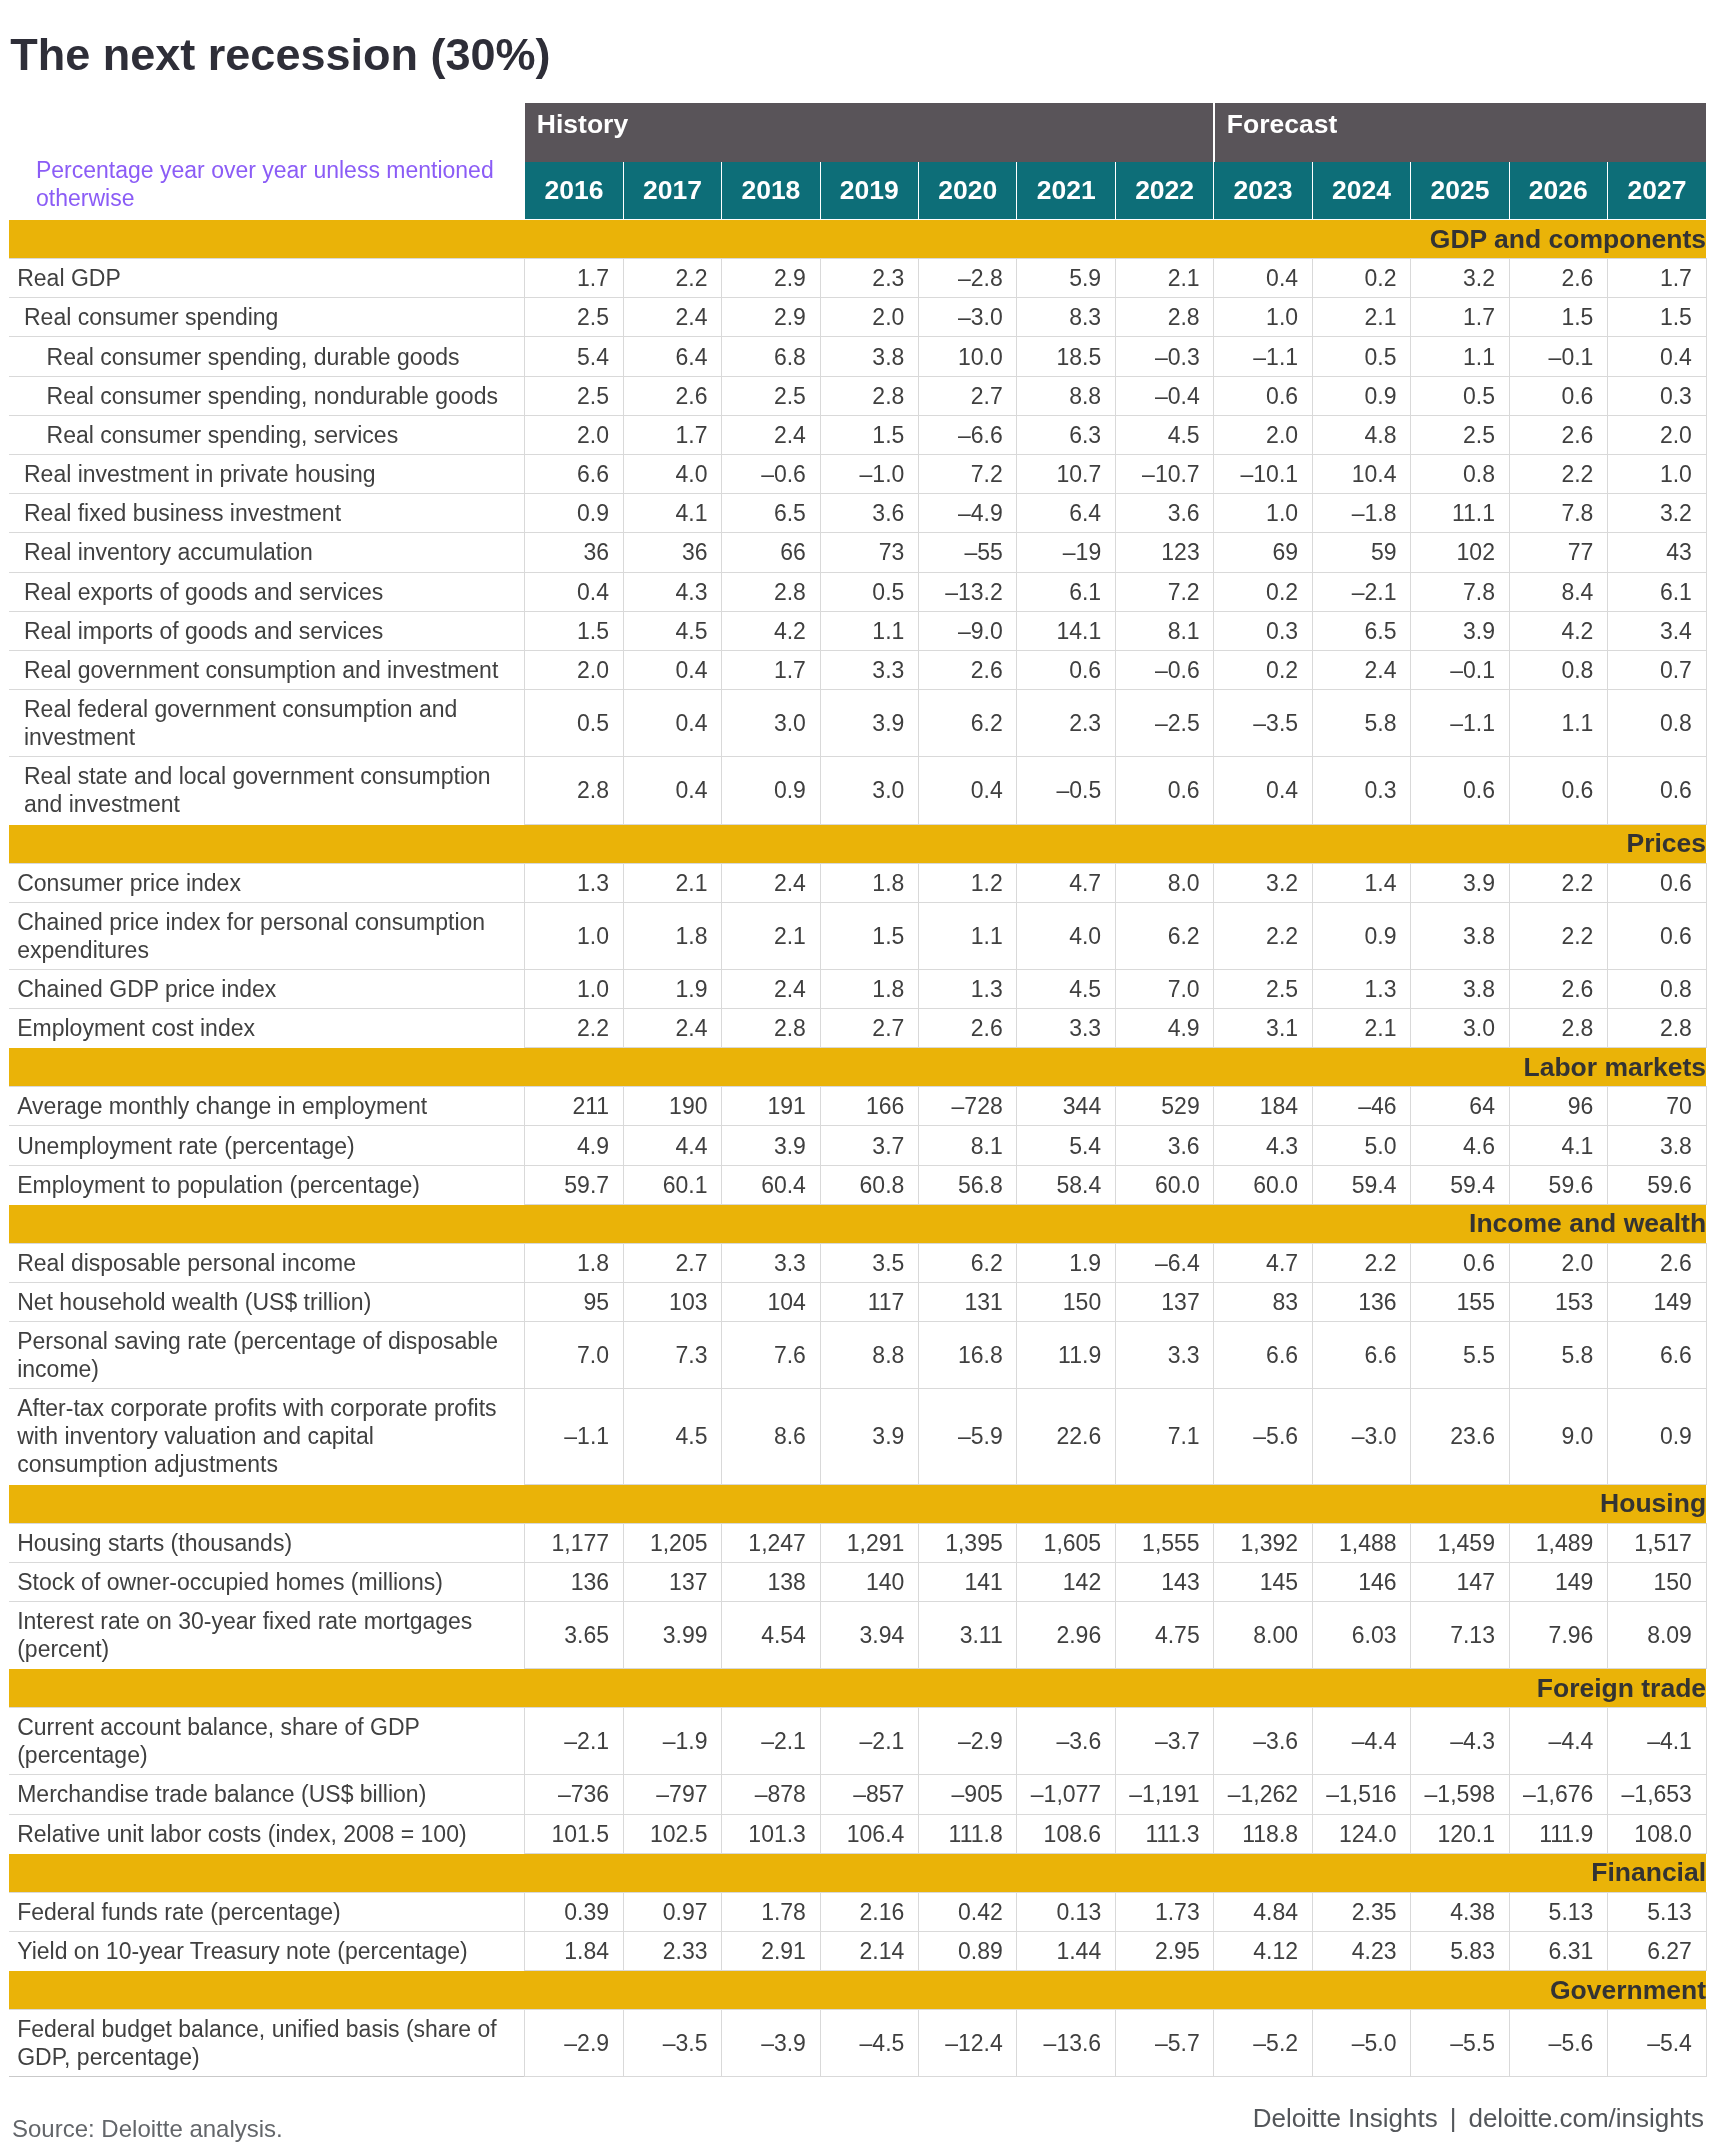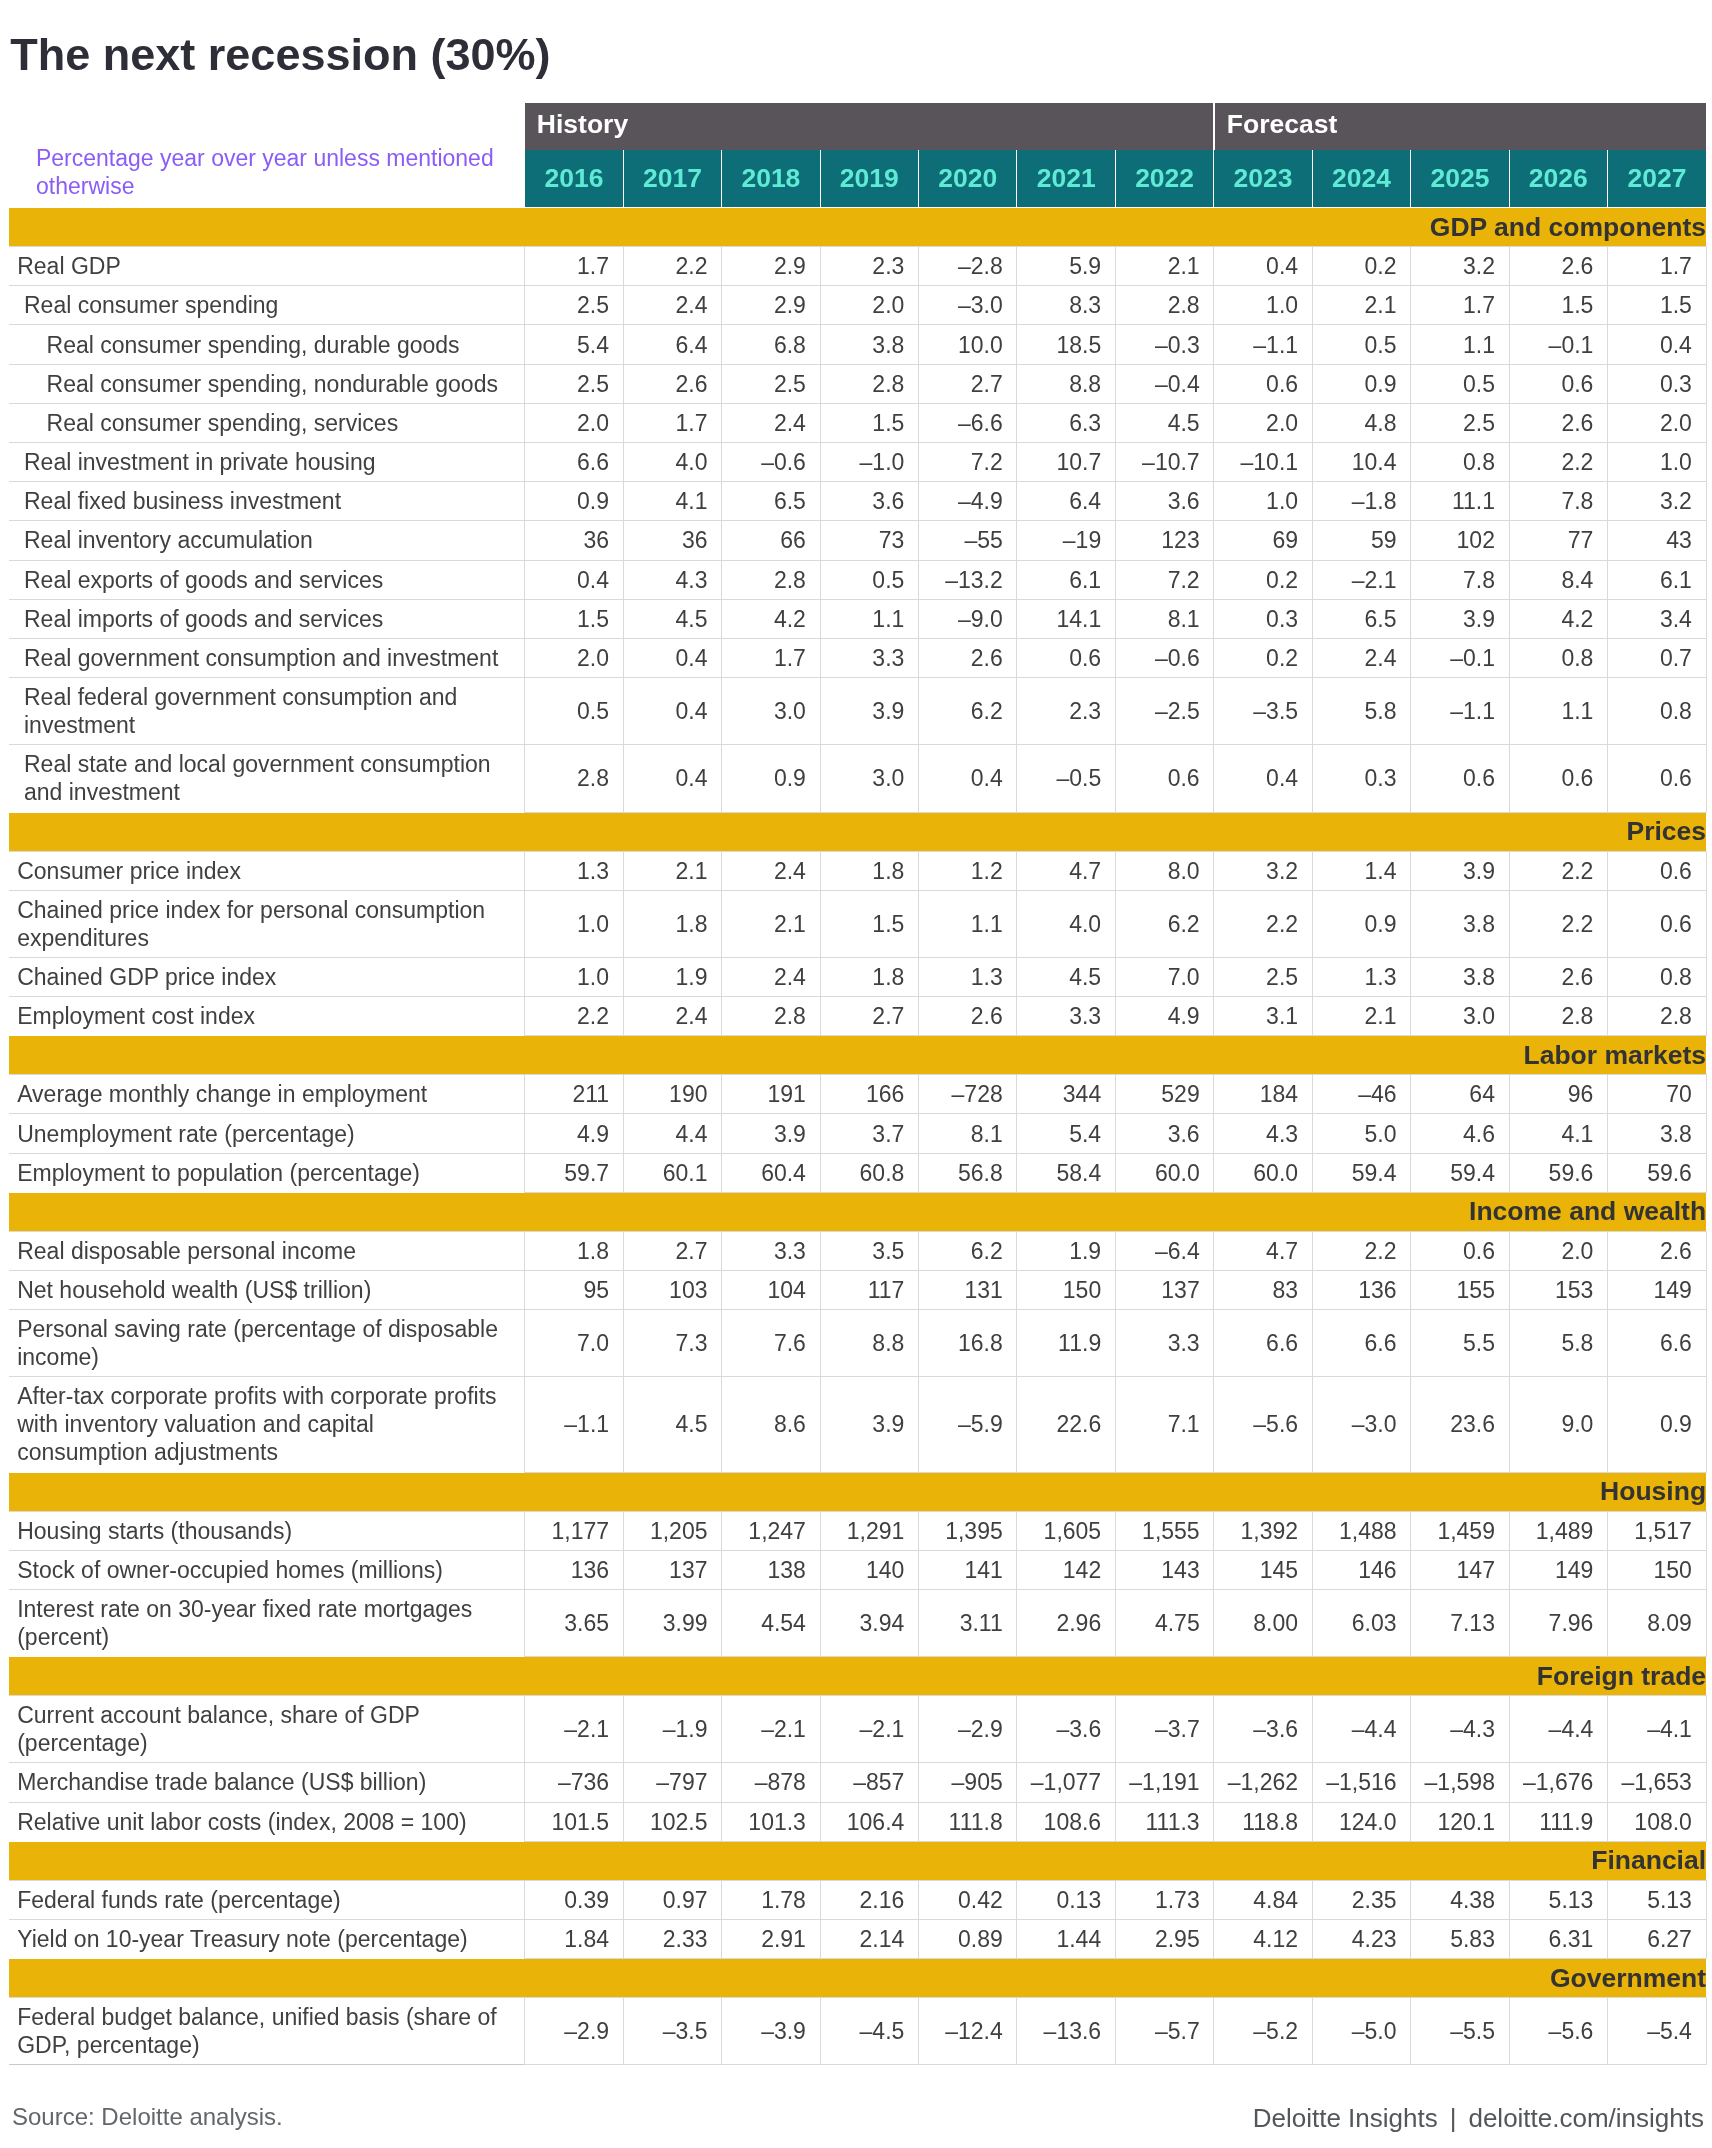--- a/index.html
+++ b/index.html
@@ -13,26 +13,26 @@
   .table-wrap { margin-top:22px; }
   table { width:1698px; border-collapse:collapse; table-layout:fixed; border-bottom:1.7px solid #c9c9c9; }
   col.c-label { width:514px; }
   col.c-year  { width:98px; }
 
   th.corner { background:#fff; border:none; vertical-align:bottom; text-align:left; font-weight:normal; padding:0; }
   .note { font-size:23px; line-height:28px; color:#8b5cf6; padding:0 26px 6.8px 3.4px;margin-left:24px; }
 
   th.group {
     background:#595459; color:#fff; text-align:left; font-weight:bold;
-    font-size:26.5px; height:43px; padding:0 0 4px 12px; vertical-align:middle;
+    font-size:26.5px; height:43px; padding:0 0 16px 12px; vertical-align:middle;
   }
   th.group.forecast { border-left:2.6px solid #fff; }
 
   th.year {
-    background:#0d6e78; color:#5eead4; font-weight:bold; font-size:26.5px;
+    background:#0d6e78; color:#ffffff; font-weight:bold; font-size:26.5px;
     height:55px; text-align:center; vertical-align:middle; border-left:1.7px solid #fff;
   }
 
   tr.section td {
     background:#eab308; color:#333; font-weight:bold; font-size:26.5px;
     height:38px; padding:0 0 0 8.6px; text-align:right; vertical-align:middle;
     border-top:1.7px solid #fff;
   }
 
   td.label {

